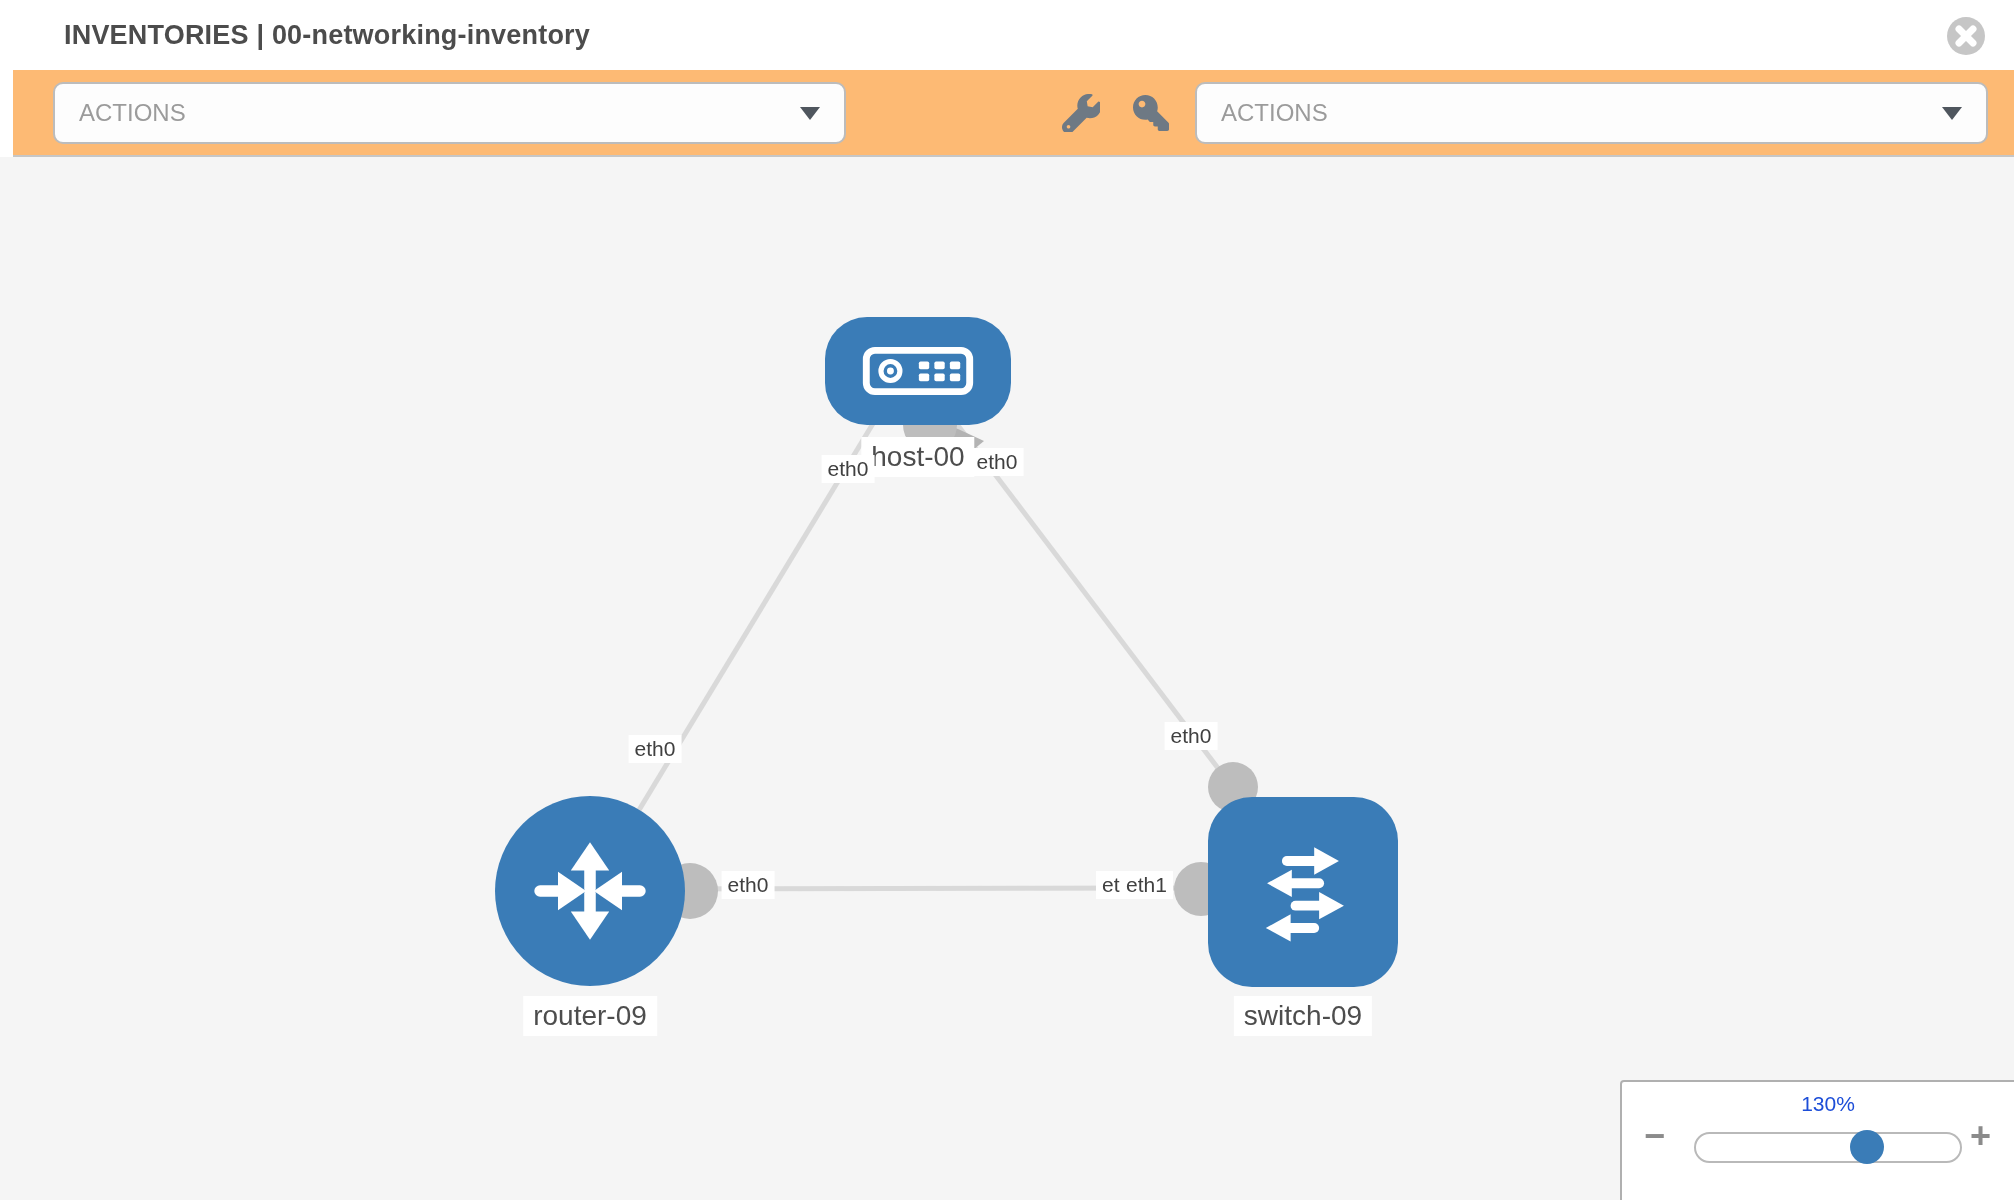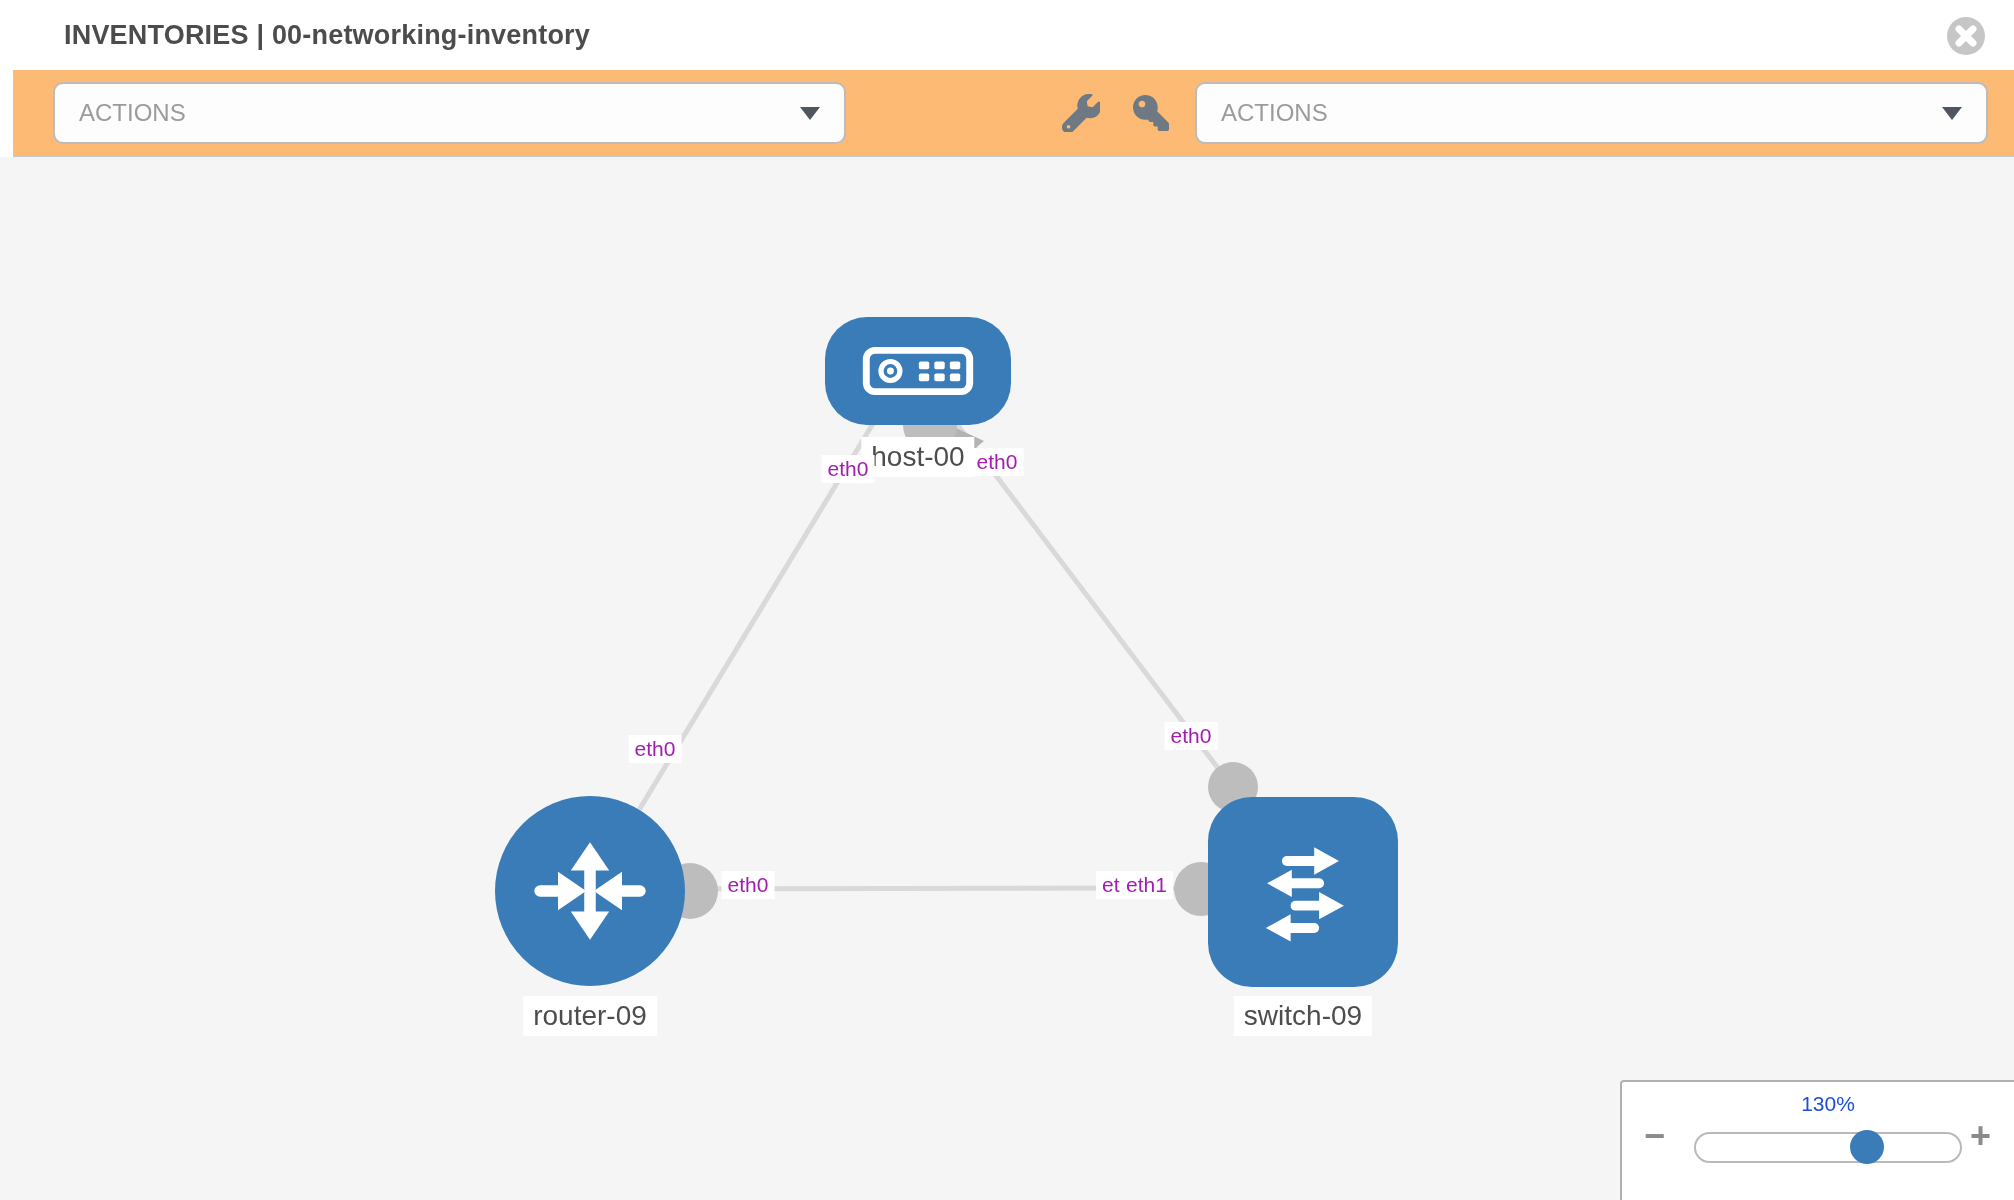--- a/index.html
+++ b/index.html
@@ -57,21 +57,21 @@
   .node-host   { left:825px; top:317px; width:186px; height:108px; border-radius:42px; }
   .node-router { left:495px; top:796px; width:190px; height:190px; border-radius:50%; }
   .node-switch { left:1208px; top:797px; width:190px; height:190px; border-radius:44px; }
 
   .nlabel {
     position:absolute; z-index:3; transform:translateX(-50%);
     background:#ffffff; color:#4d4d4d; font-size:28px;
     padding:4px 10px; line-height:1.15; white-space:nowrap;
   }
   .ilabel {
-    position:absolute; z-index:3; background:#ffffff; color:#a21caf;
+    position:absolute; z-index:3; background:#ffffff; color:#404040;
     font-size:21px; padding:2px 6px; line-height:1.15; white-space:nowrap;
   }
   .ilabel.ctr { transform:translateX(-50%); }
 
   
   .zoom-panel {
     position:absolute; left:1620px; top:1080px; width:400px; height:126px;
     background:#ffffff; border:2px solid #b0b0b0; border-radius:4px; z-index:4;
   }
   .zoom-level {

